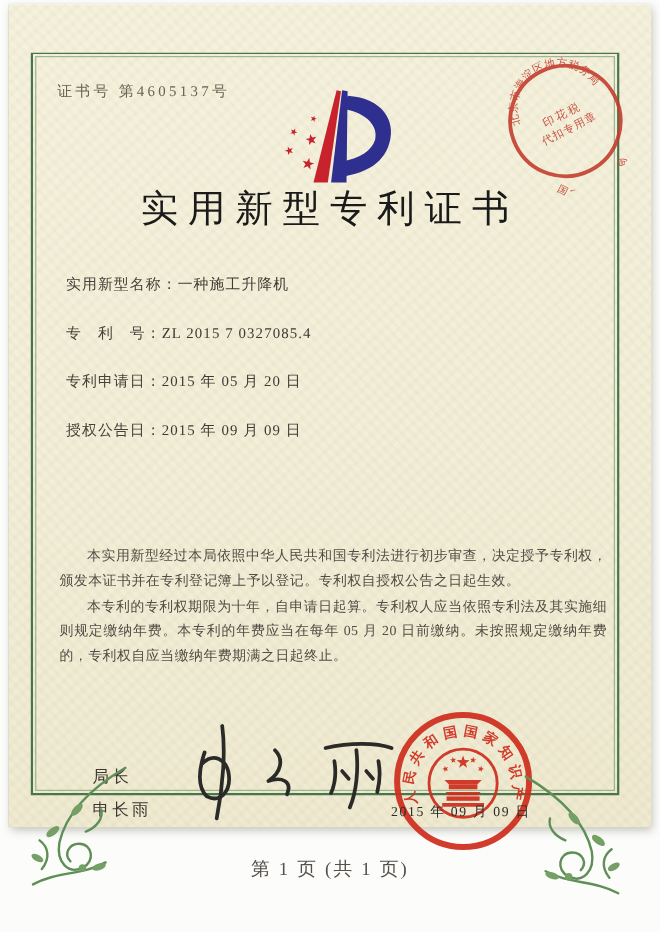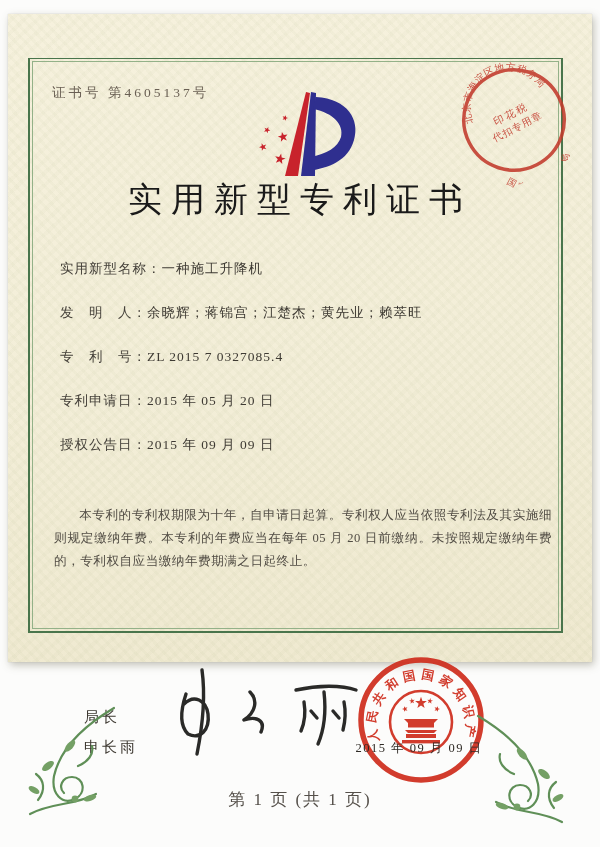--- a/index.html
+++ b/index.html
@@ -3,27 +3,26 @@
 <meta charset="utf-8">
 <style>
   * { margin:0; padding:0; box-sizing:border-box; }
   html,body { width:600px; height:847px; }
   body {
     font-family:"Liberation Serif","DejaVu Serif",serif;
     background:#fcfcfb;
     position:relative; overflow:hidden;
   }
   .paper {
-    position:absolute; left:8px; top:4px; width:584px; height:648px;
+    position:absolute; left:8px; top:4px; width:584px; height:748px;
     background:
       repeating-linear-gradient(47deg, rgba(160,175,120,0.05) 0 3px, rgba(255,255,255,0) 3px 7px),
       repeating-linear-gradient(-43deg, rgba(150,160,110,0.04) 0 4px, rgba(255,255,255,0) 4px 9px),
       linear-gradient(175deg,#f6f1dd 0%, #f3eed8 55%, #efe9d0 100%);
     box-shadow: 2px 3px 8px rgba(90,85,60,0.35), 0 0 1px rgba(0,0,0,0.2);
-    margin-top: 10px;
   }
   .frame-outer {
     position:absolute; left:20px; top:44px; right:29px; bottom:29px;
     border:2px solid #49754c; border-top-width:1.5px;
   }
   .frame-inner { position:absolute; inset:2px; border:1px solid #93b188; }
   .cert-number {
     position:absolute; left:44px; top:70px;
     font-size:13.5px; letter-spacing:3px; color:#6a6054;
   }
@@ -109,34 +108,32 @@
     <use href="#star-a" transform="translate(34,69) scale(0.56) rotate(12)"></use>
   </svg>
 
   <div class="title">实用新型专利证书</div>
 
   <div class="fields">
     <div class="field-row">
       <span class="lbl">实用新型名称：</span><span class="val">一种施工升降机</span>
     </div>
     <div class="field-row">
-      <span class="lbl">发　明　人：</span><span class="val">余晓辉；蒋锦宫；江楚杰；黄先业；赖萃旺</span>
-    </div>
-    <div class="field-row">
       <span class="lbl">专　利　号：</span><span class="val">ZL 2015 7 0327085.4</span>
     </div>
     <div class="field-row">
       <span class="lbl">专利申请日：</span><span class="val">2015 年 05 月 20 日</span>
     </div>
     <div class="field-row">
       <span class="lbl">授权公告日：</span><span class="val">2015 年 09 月 09 日</span>
     </div>
   </div>
 
   <div class="paragraphs">
+    <p>本实用新型经过本局依照中华人民共和国专利法进行初步审查，决定授予专利权，颁发本证书并在专利登记簿上予以登记。专利权自授权公告之日起生效。</p>
     <p>本专利的专利权期限为十年，自申请日起算。专利权人应当依照专利法及其实施细则规定缴纳年费。本专利的年费应当在每年 05 月 20 日前缴纳。未按照规定缴纳年费的，专利权自应当缴纳年费期满之日起终止。</p>
   </div>
 
   <div class="director">
     <div>局长</div>
     <div>申长雨</div>
   </div>
 
   <svg class="signature" viewBox="0 0 212 96">
     <g fill="none" stroke="#2a2a28" stroke-width="3.4" stroke-linecap="round" stroke-linejoin="round">

